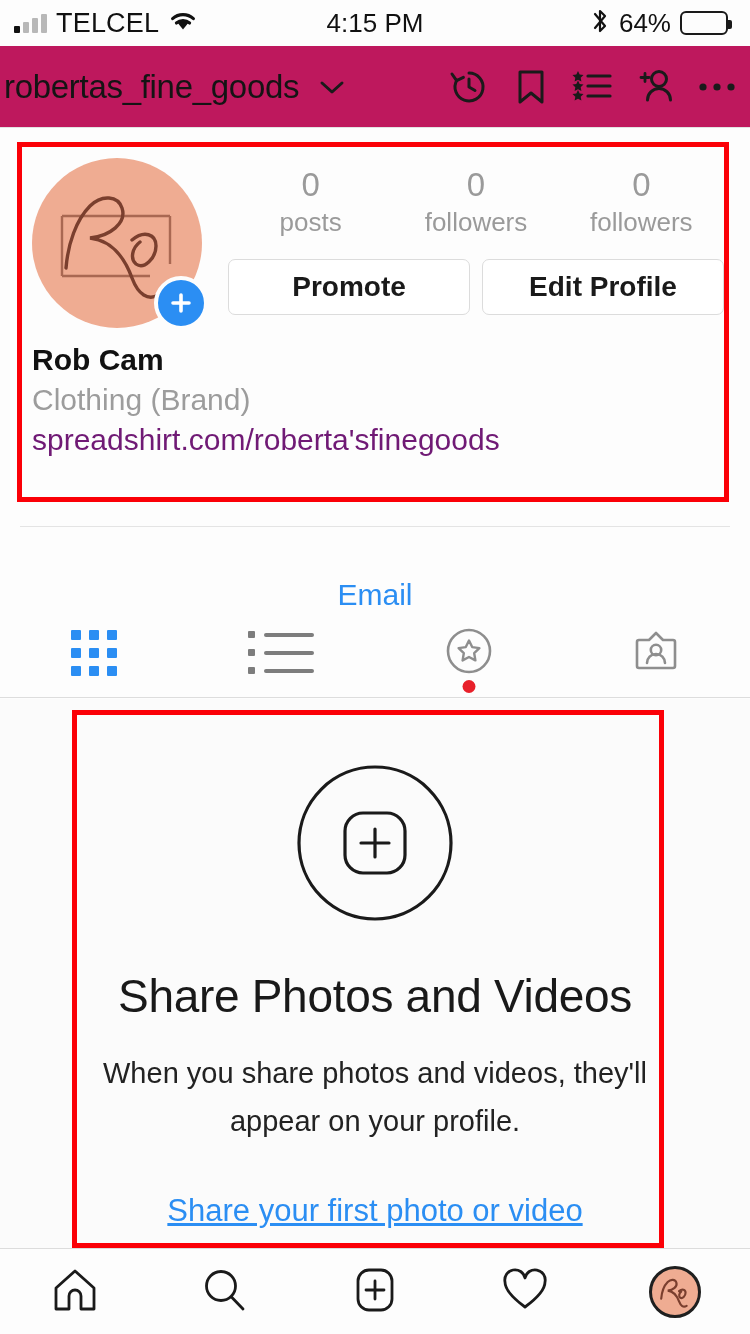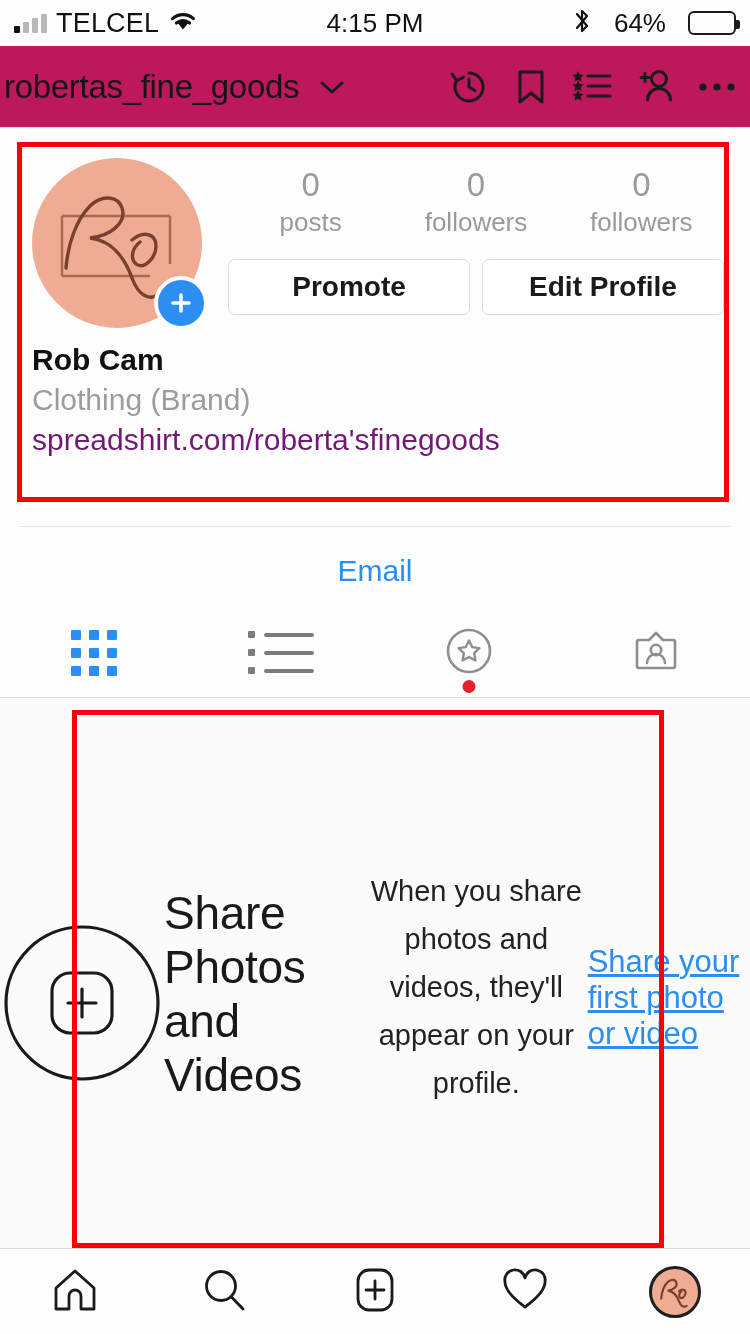--- a/index.html
+++ b/index.html
@@ -21,21 +21,21 @@
   .bars { display: flex; align-items: flex-end; gap: 3px; height: 20px; }
   .bars i { display: block; width: 6px; border-radius: 1px; background: #b8b8b8; }
   .bars i.on { background: #111; }
   .bars i:nth-child(1) { height: 7px; }
   .bars i:nth-child(2) { height: 11px; }
   .bars i:nth-child(3) { height: 15px; }
   .bars i:nth-child(4) { height: 19px; }
   .carrier { font-size: 27px; color: #111; letter-spacing: .2px; }
   .sb-center { position: absolute; left: 0; width: 750px; text-align: center;
                font-size: 26px; color: #111; font-weight: 400; }
-  .sb-right { position: absolute; right: 14px; display: flex; align-items: center; gap: 22px; }
+  .sb-right { position: absolute; right: 22px; display: flex; align-items: center; gap: 9px; }
   .batt-pct { font-size: 26px; color: #111; }
   .batt { width: 48px; height: 24px; border: 2px solid #1a1a1a; border-radius: 6px;
           position: relative; padding: 2px; }
   .batt-fill { height: 100%; background: #111; border-radius: 2px; }
   .batt:after { content:""; position:absolute; right:-6px; top:7px; width:4px; height:9px;
                 background:#1a1a1a; border-radius:0 2px 2px 0; }
 
   
   .navbar {
     position: absolute; top: 46px; left: 0; width: 750px; height: 82px;
@@ -76,21 +76,21 @@
   
   .bio { position: absolute; top: 340px; left: 32px; width: 690px; }
   .bio .name { font-size: 30px; font-weight: 700; color: #111; line-height: 40px; }
   .bio .cat  { font-size: 30px; color: #9c9c9c; line-height: 40px; }
   .bio .desc { font-size: 30px; color: #1a1a1a; line-height: 40px; }
   .bio .link { font-size: 30px; color: #701a75; line-height: 40px; }
 
   
   .hr-thin { position: absolute; left: 20px; top: 526px; width: 710px; height: 1px; background: #e4e4e4; }
   .email-row {
-    position: absolute; top: 531px; left: 0; width: 750px; height: 80px;
+    position: absolute; top: 555px; left: 0; width: 750px; height: 80px;
     display: flex; align-items: center; justify-content: center;
     border-bottom: 1px solid #e2e2e2; background: #fdfdfd;
   }
   .email-row span { font-size: 30px; color: #2b8ef3; }
 
   
   .tabs {
     position: absolute; top: 608px; left: 0; width: 750px; height: 90px;
     display: flex; background: #fdfdfd; border-bottom: 1px solid #dddddd;
   }
@@ -99,21 +99,21 @@
   .grid-ico i { width: 10px; height: 10px; background: #2b8ef3; border-radius: 1px; }
   .list-ico { display: flex; flex-direction: column; gap: 11px; }
   .list-ico .row { display: flex; align-items: center; gap: 9px; }
   .list-ico .dot { width: 7px; height: 7px; background: #7d7d7d; border-radius: 1px; }
   .list-ico .ln { width: 50px; height: 4px; background: #7d7d7d; border-radius: 2px; }
   .reddot { position: absolute; bottom: 4px; left: 50%; transform: translateX(-50%);
             width: 13px; height: 13px; border-radius: 50%; background: #e8202a; }
 
   
   .empty { position: absolute; top: 699px; left: 0; width: 750px; height: 549px;
-           background: #fbfbfb; display: flex; flex-direction: row;
+           background: #fbfbfb; display: flex; flex-direction: column;
            align-items: center; }
   .empty .camera { margin-top: 62px; }
   .empty .title { margin-top: 40px; font-size: 46px; color: #191919; font-weight: 400; letter-spacing: -.3px; }
   .empty .sub { margin-top: 26px; width: 570px; text-align: center;
                 font-size: 29px; line-height: 48px; color: #222; }
   .empty .cta { margin-top: 48px; font-size: 31px; color: #2b8ef3;
                 text-decoration: underline; }
 
   
   .bottomnav {

